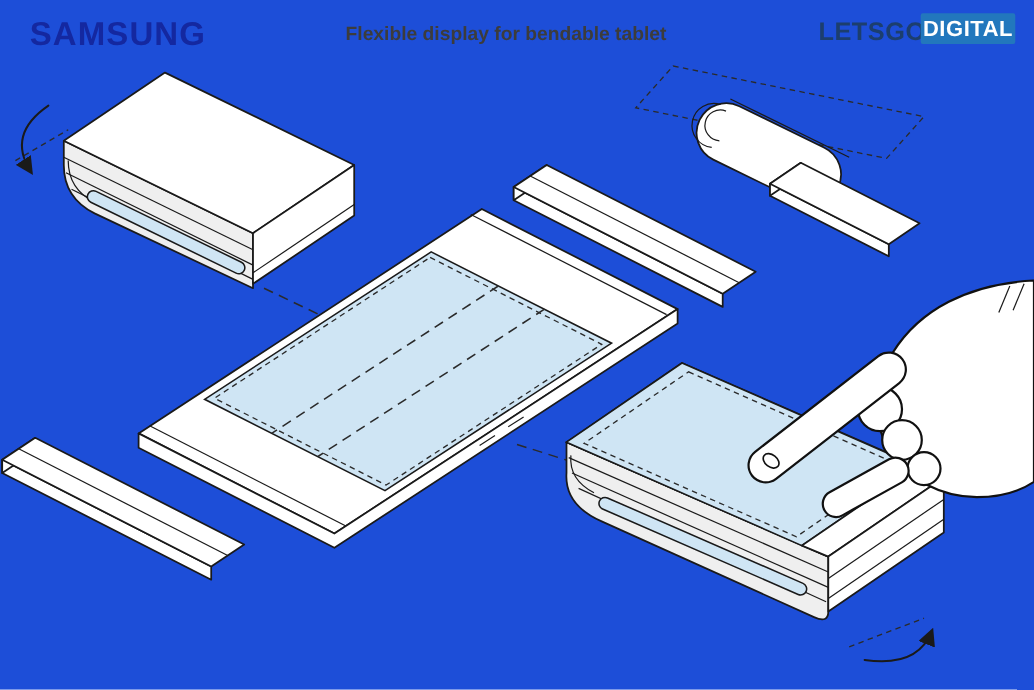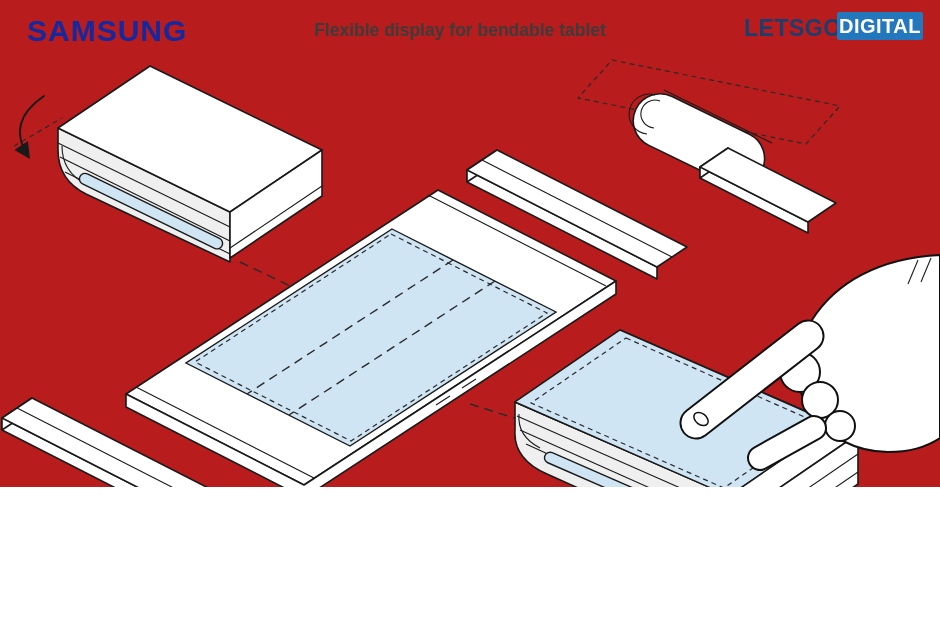--- a/index.html
+++ b/index.html
@@ -1,16 +1,16 @@
 <!DOCTYPE html>
 <html><head>
 <meta charset="utf-8">
 <style>
   html,body { margin:0; padding:0; background:#ffffff; font-family:"Liberation Sans",sans-serif; }
-  .stage { position:relative; width:940px; height:487px; background:#b91c1c; overflow:hidden; }
+  .stage { position:relative; width:940px; height:627px; background:#1d4ed8; overflow:hidden; }
   svg { display:block; }
 
   .solid { fill:#ffffff; stroke:#1a1a1a; stroke-width:1.6; stroke-linejoin:round; }
   .shade { fill:#efefef; stroke:#1a1a1a; stroke-width:1.6; stroke-linejoin:round; }
   .line  { fill:none; stroke:#1a1a1a; stroke-width:1.8; stroke-linecap:round; }
   .thin  { fill:none; stroke:#1a1a1a; stroke-width:1.1; }
   .dash  { fill:none; stroke:#2a2a2a; stroke-width:1.4; stroke-dasharray:9 6; }
   .dash-fine { fill:none; stroke:#2a2a2a; stroke-width:1.2; stroke-dasharray:5 4; }
   .blue-part { stroke:#1a1a1a; stroke-width:1.4; }
 

